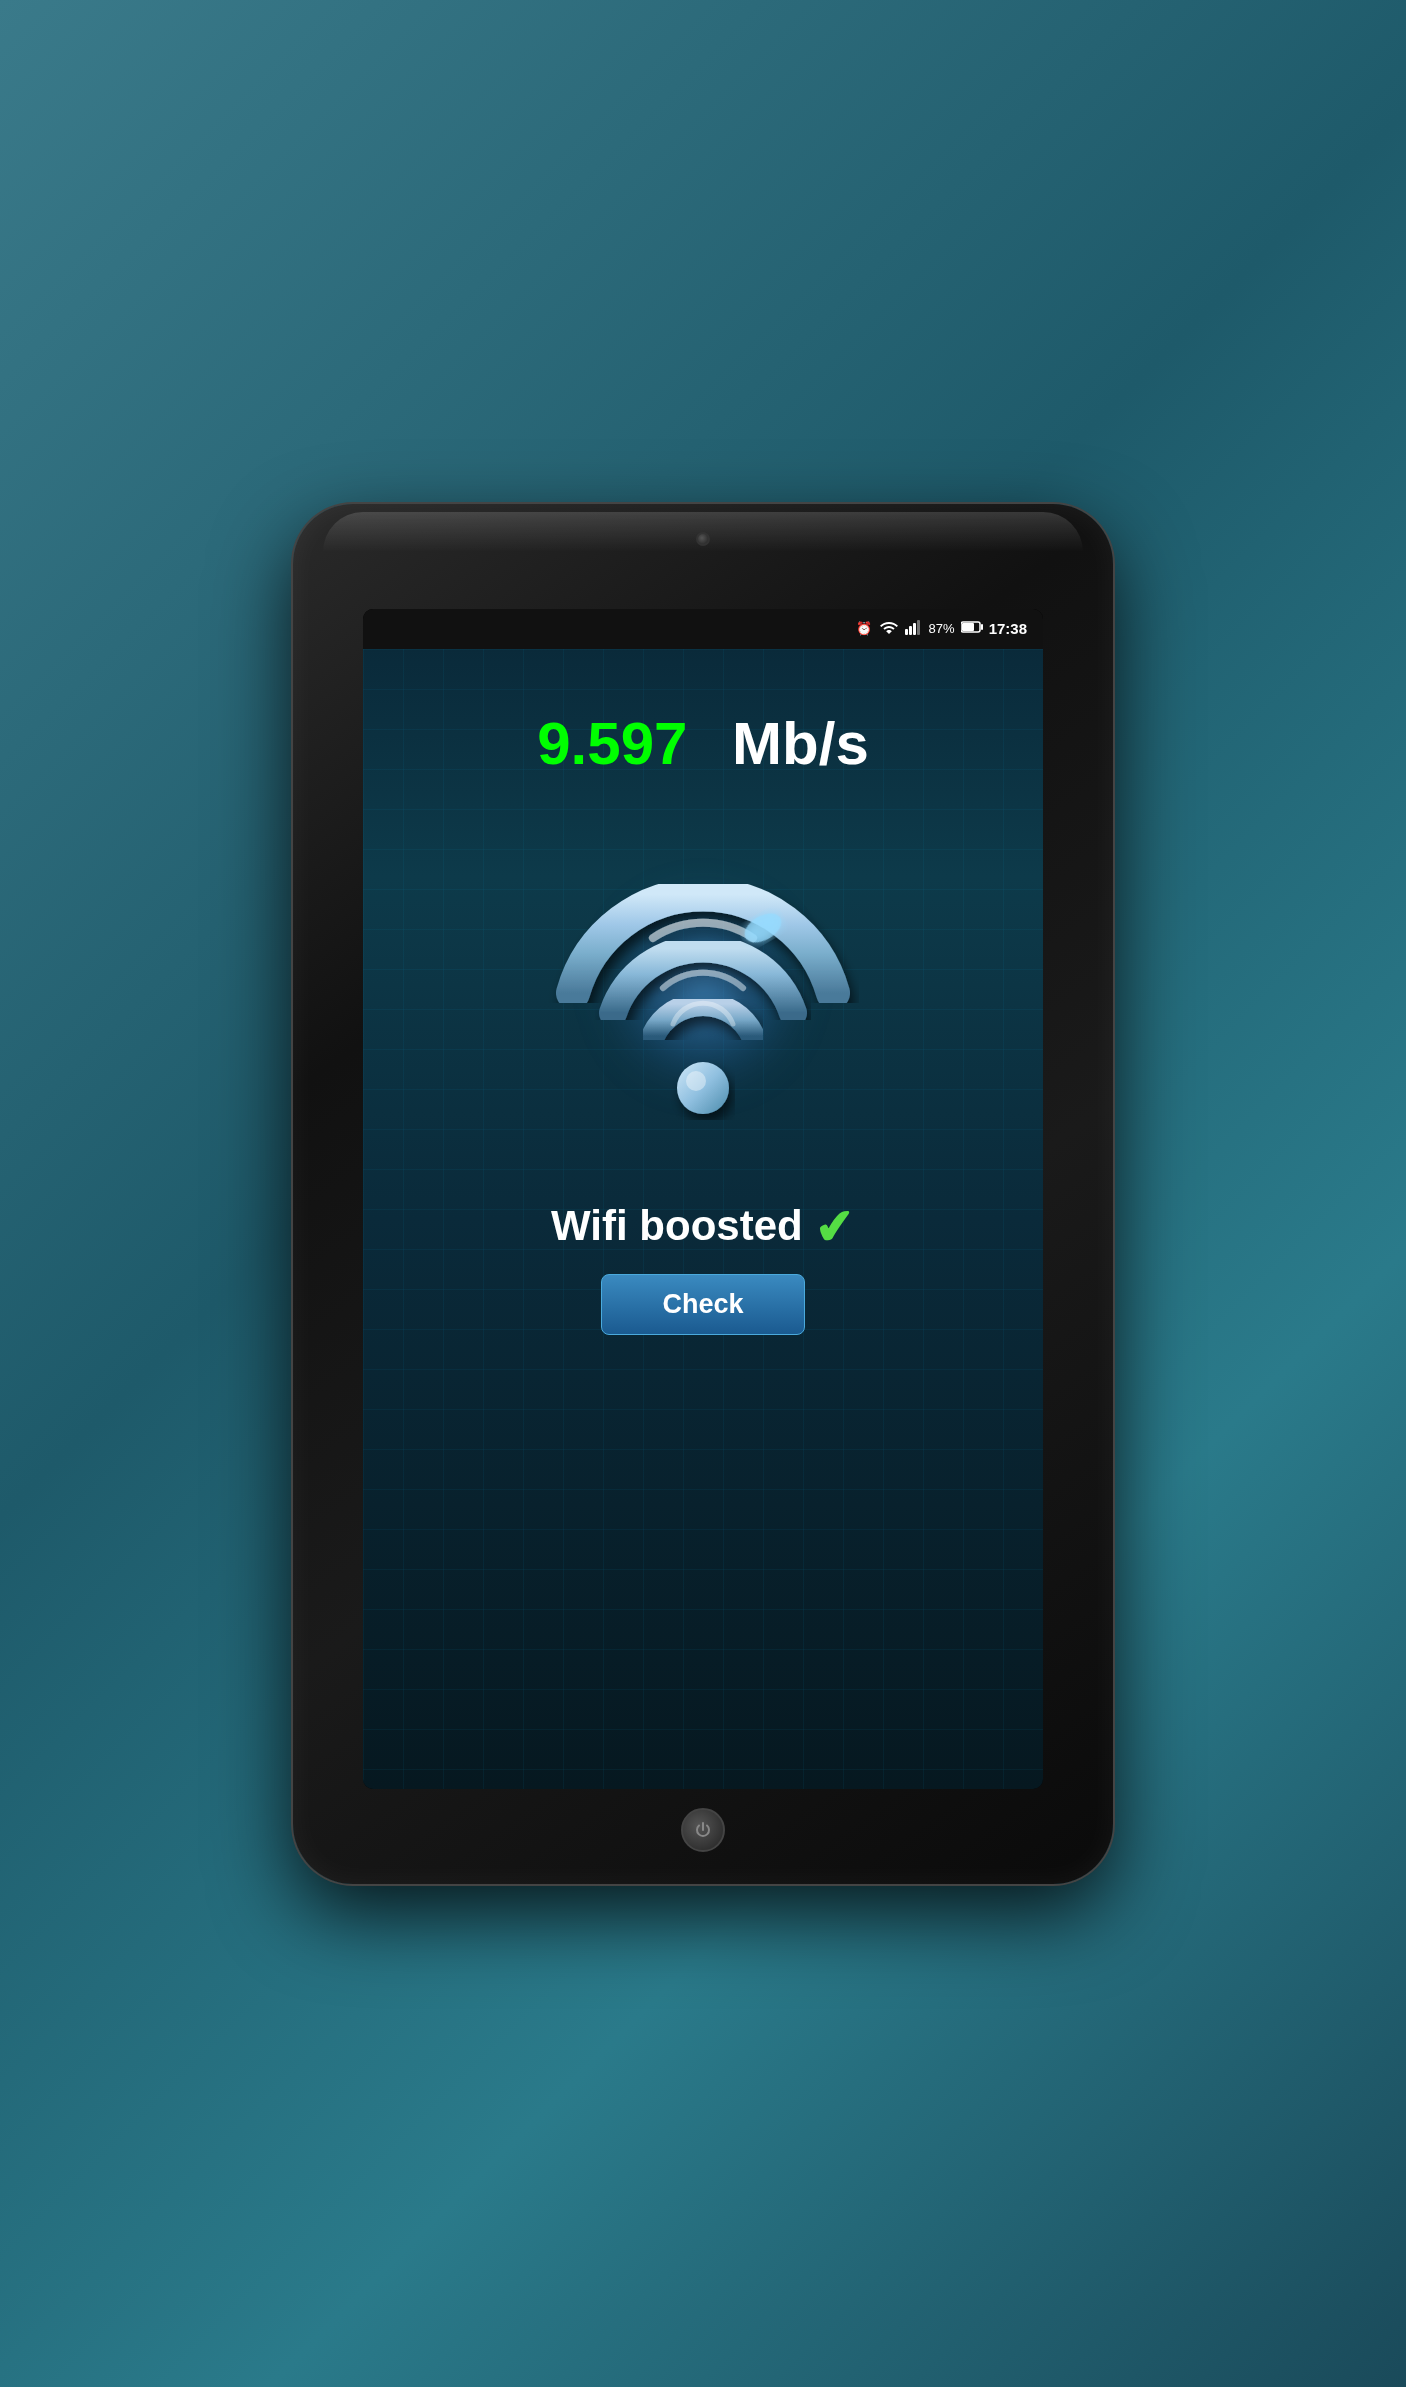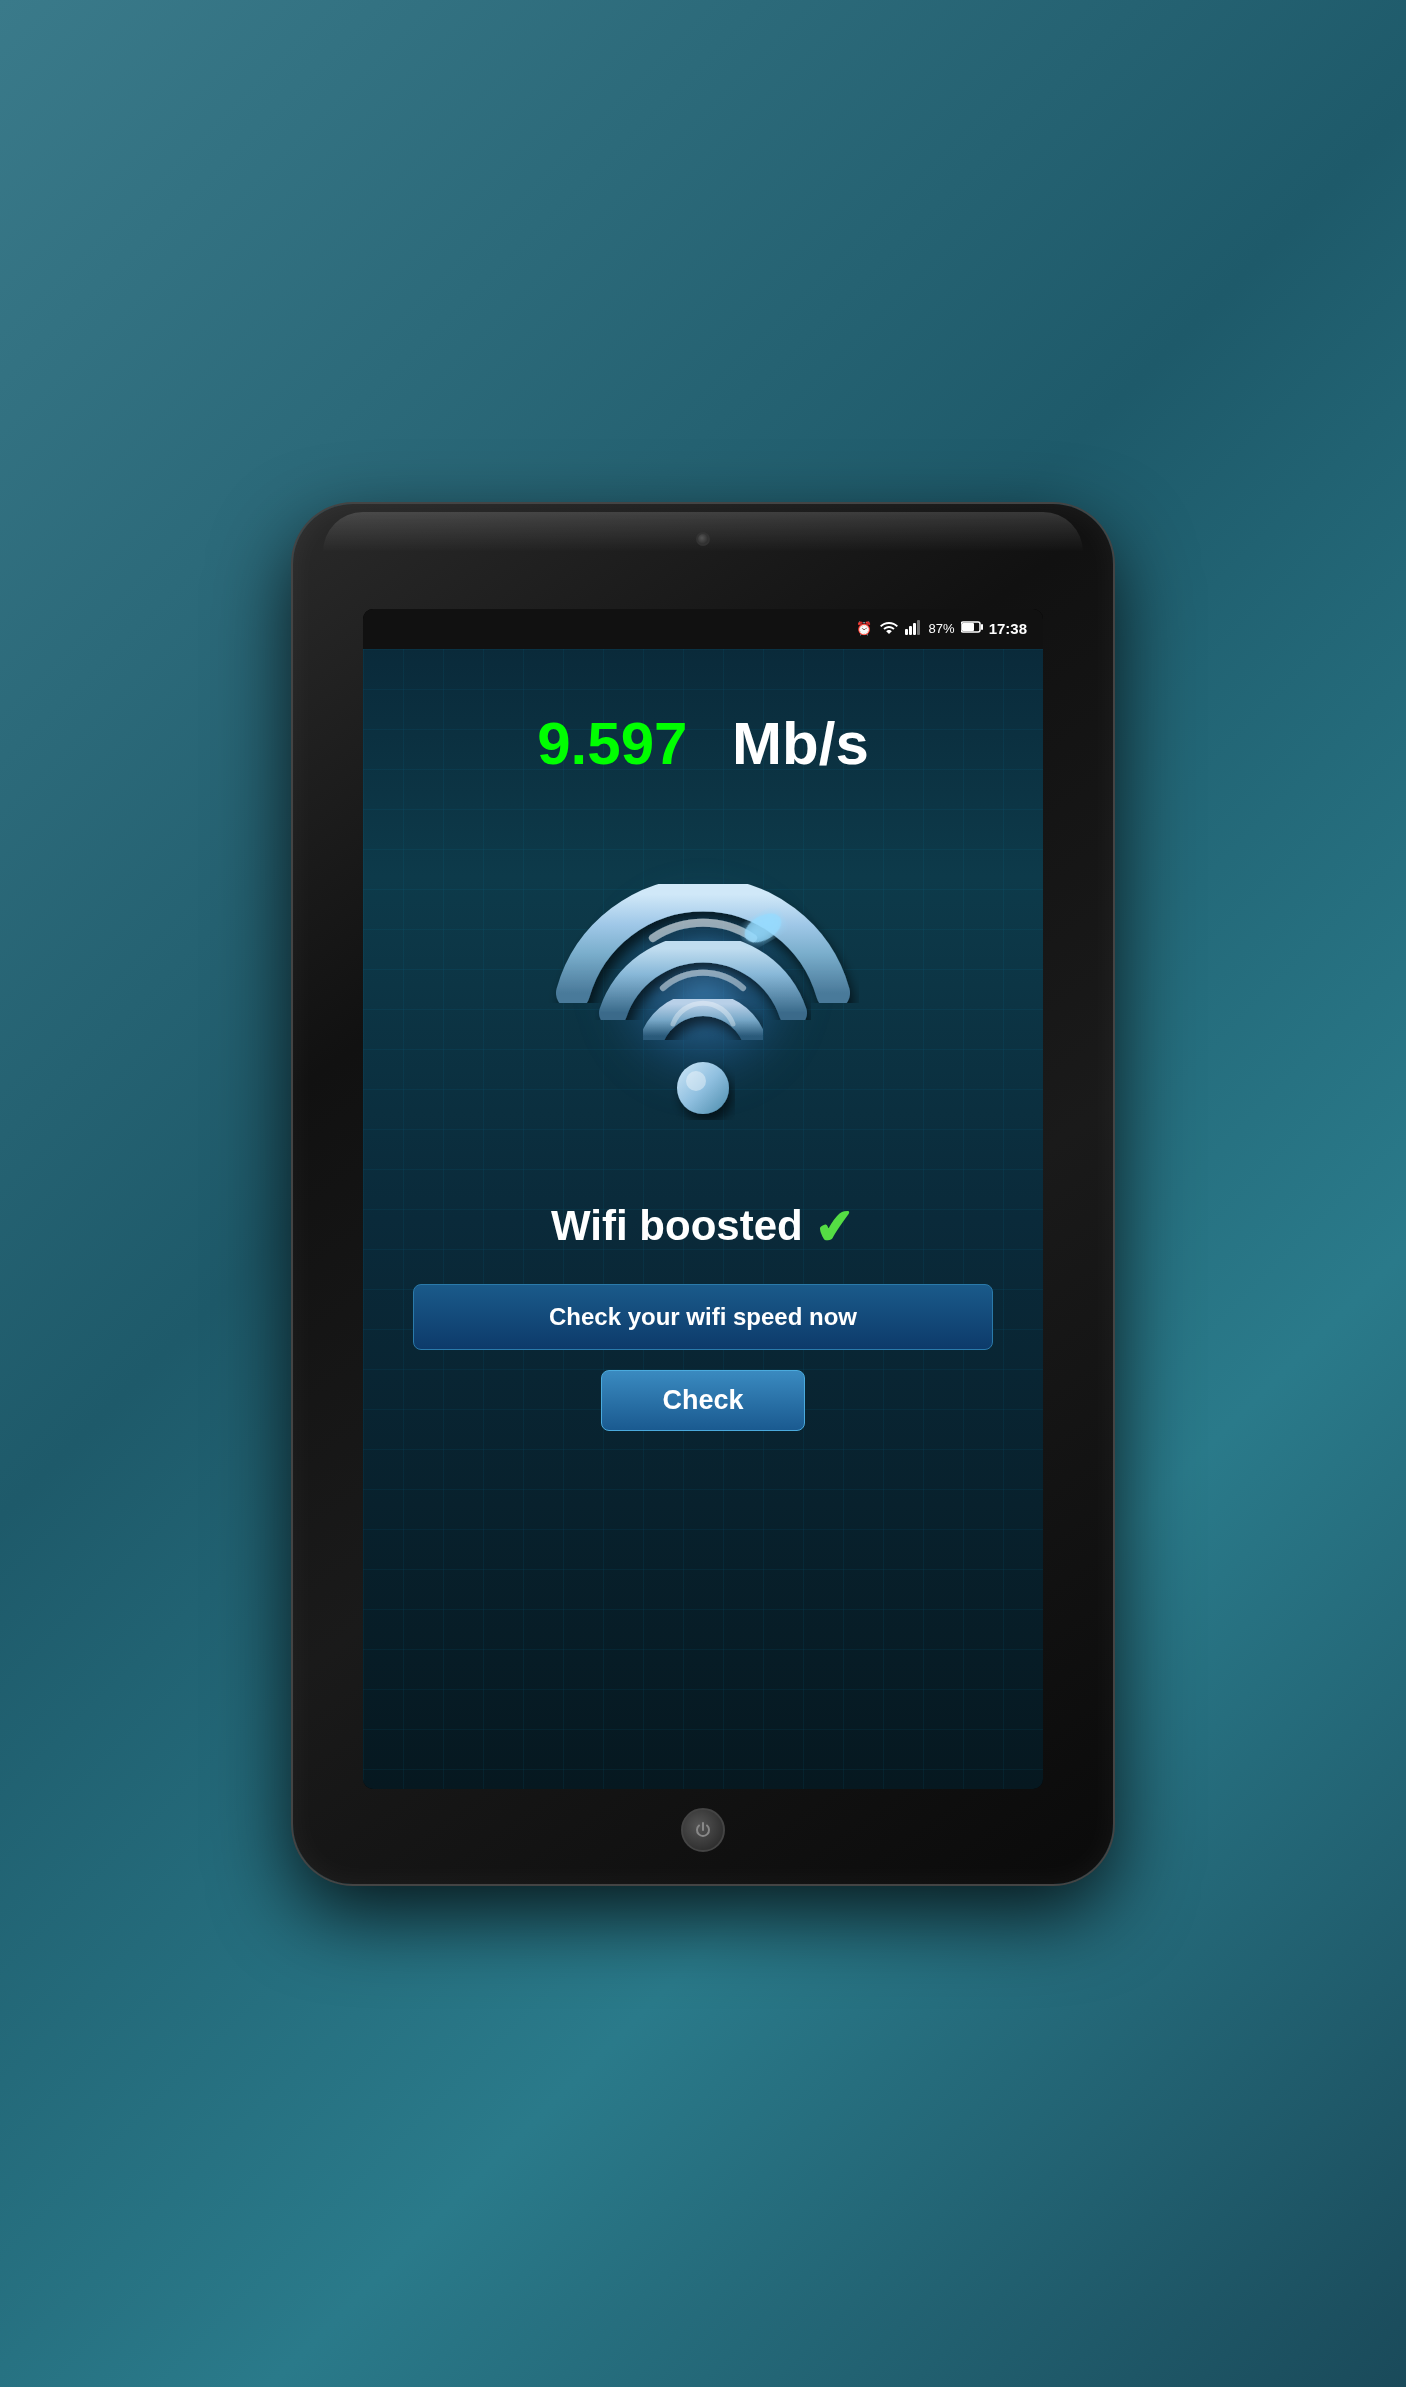--- a/index.html
+++ b/index.html
@@ -333,23 +333,20 @@
 
           <ellipse cx="230" cy="90" rx="20" ry="12" fill="rgba(150,220,255,0.7)" filter="url(#glow)" transform="rotate(-30 230 90)"></ellipse>
         </svg>
       </div>
 
       <div class="wifi-boosted-text">
         <span>Wifi boosted</span>
         <span class="checkmark" style="color:#55dd44;">✔</span>
       </div>
 
-      <div class="speed-check-banner">
-        <span class="speed-check-label">Check your wifi speed now</span>
-      </div>
 
       <button class="check-button">Check</button>
 
     </div>
   </div>
 
   <div class="power-button">
     <svg width="20" height="20" viewBox="0 0 20 20" fill="none" stroke="#888" stroke-width="2">
       <path d="M10 3 L10 10" stroke-linecap="round"></path>
       <path d="M6 5.5 A 6 6 0 1 0 14 5.5" stroke-linecap="round" fill="none"></path>

